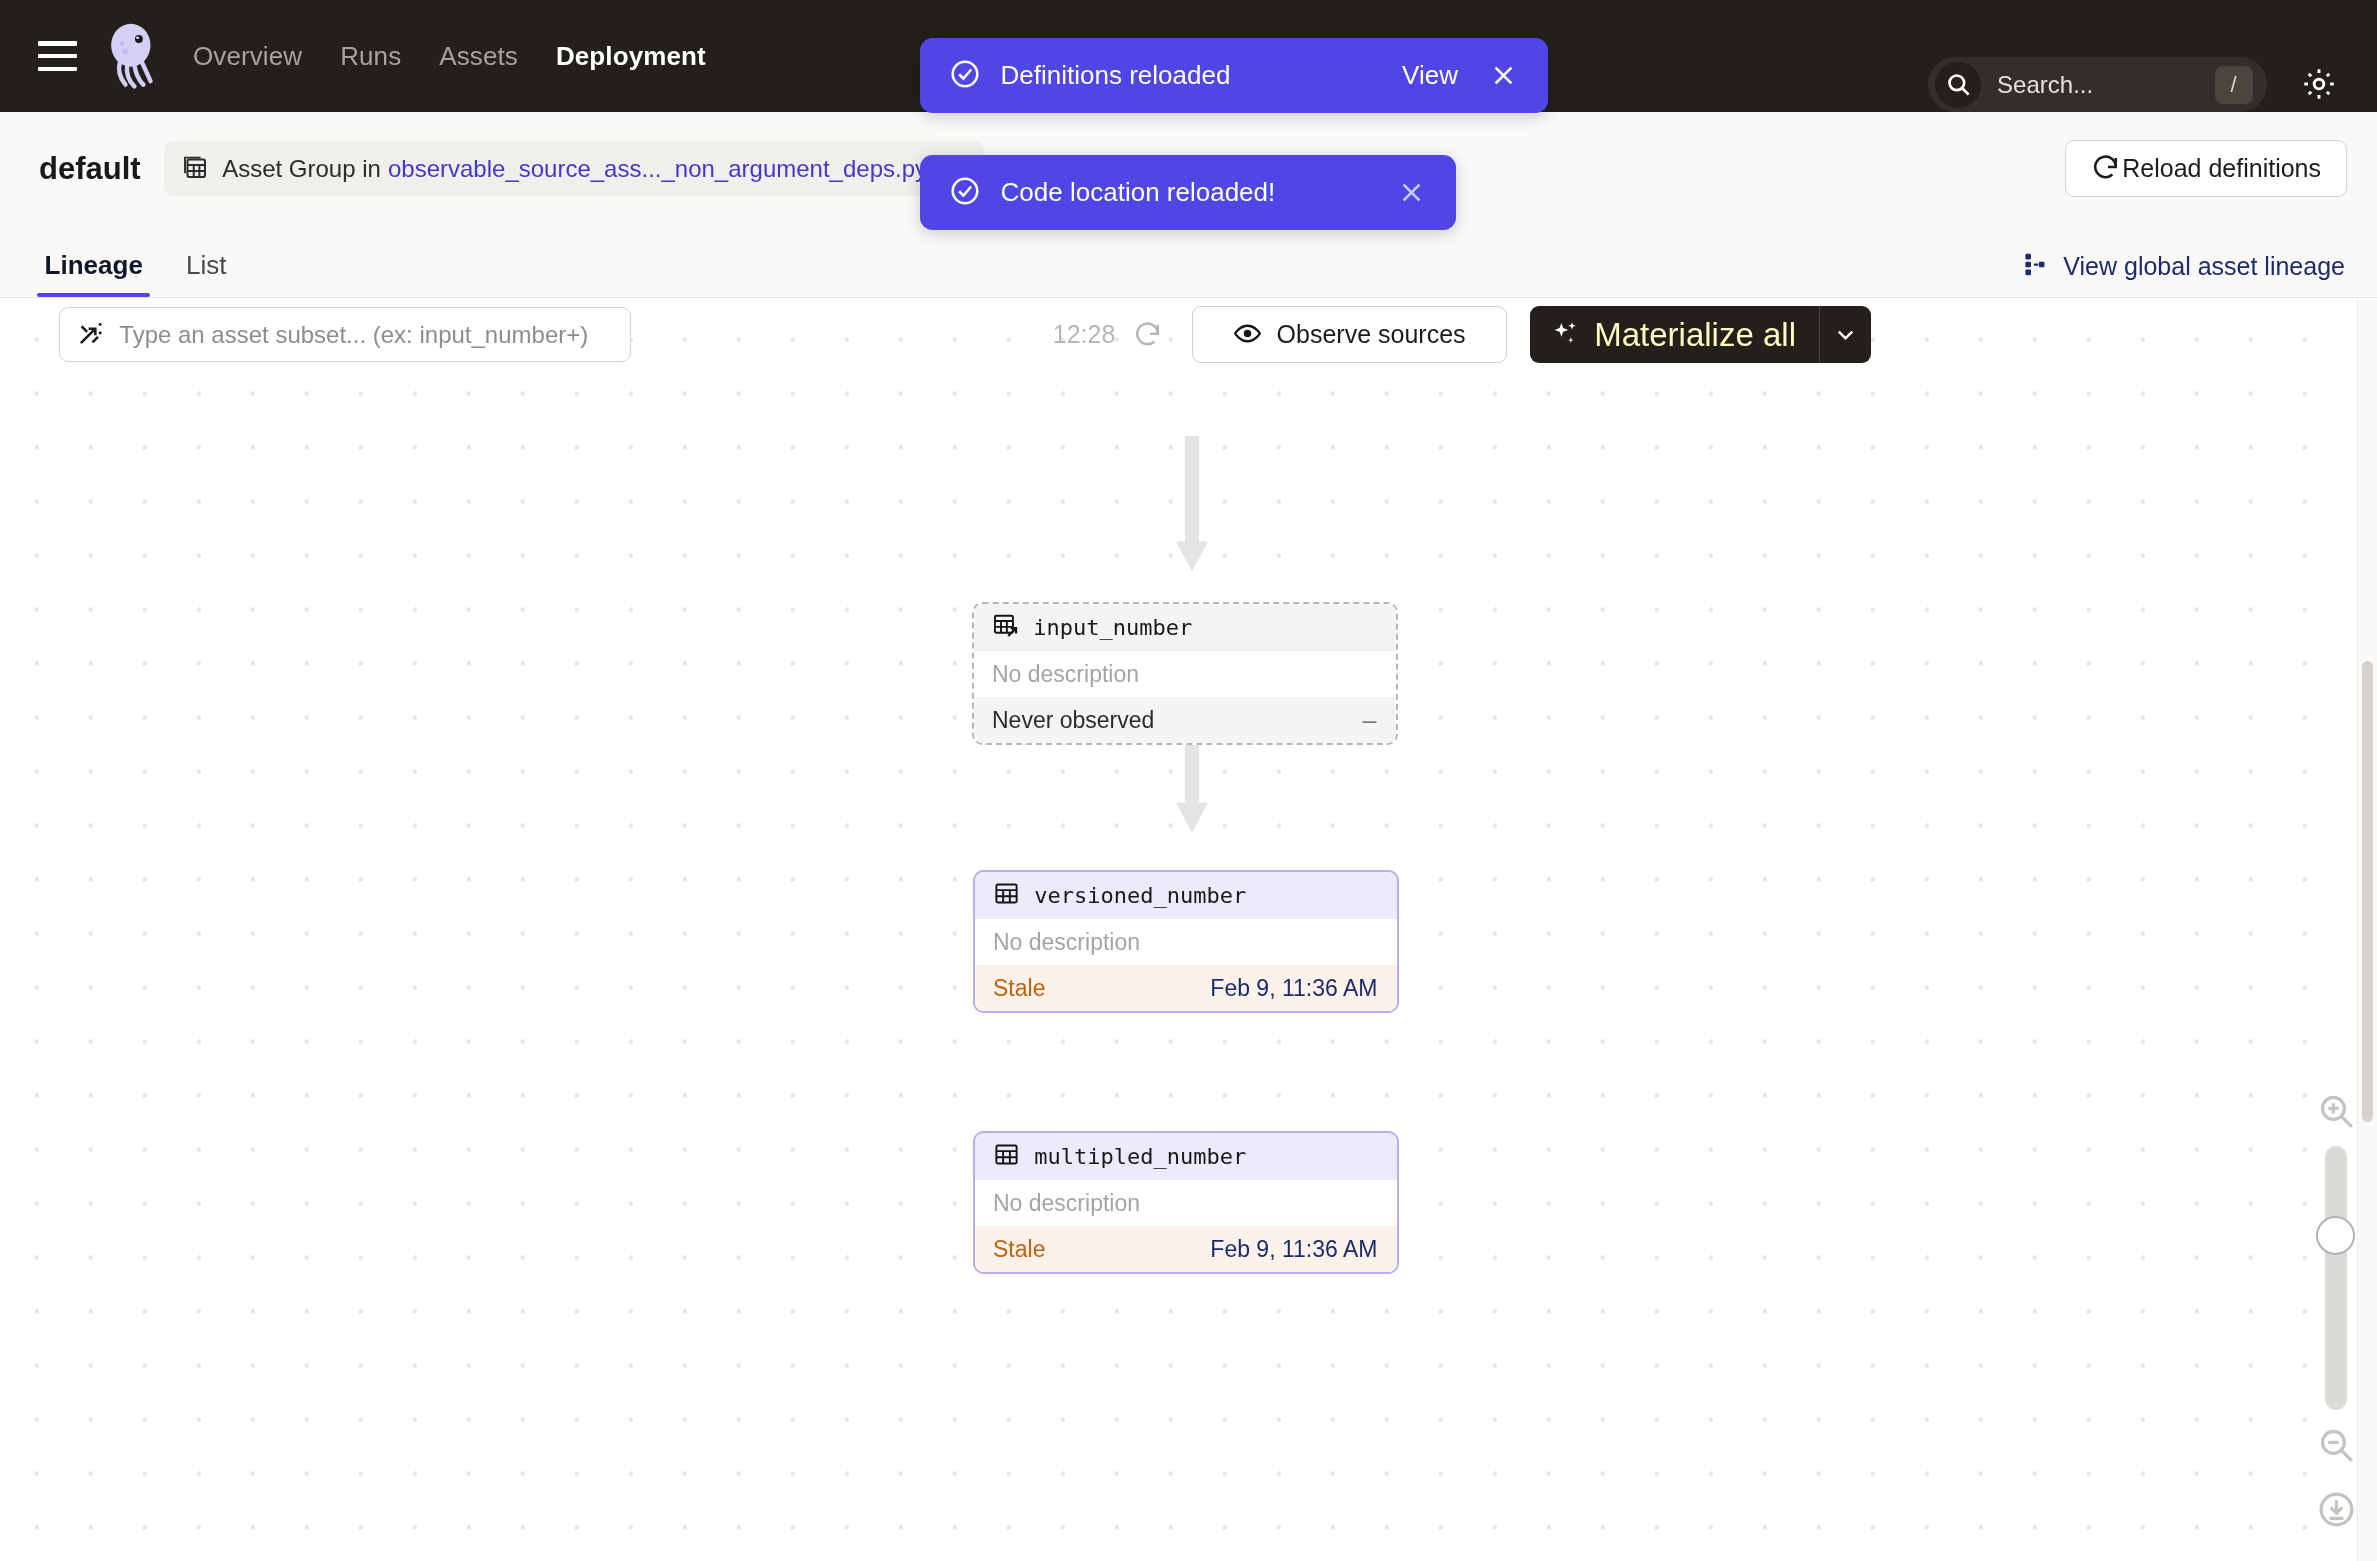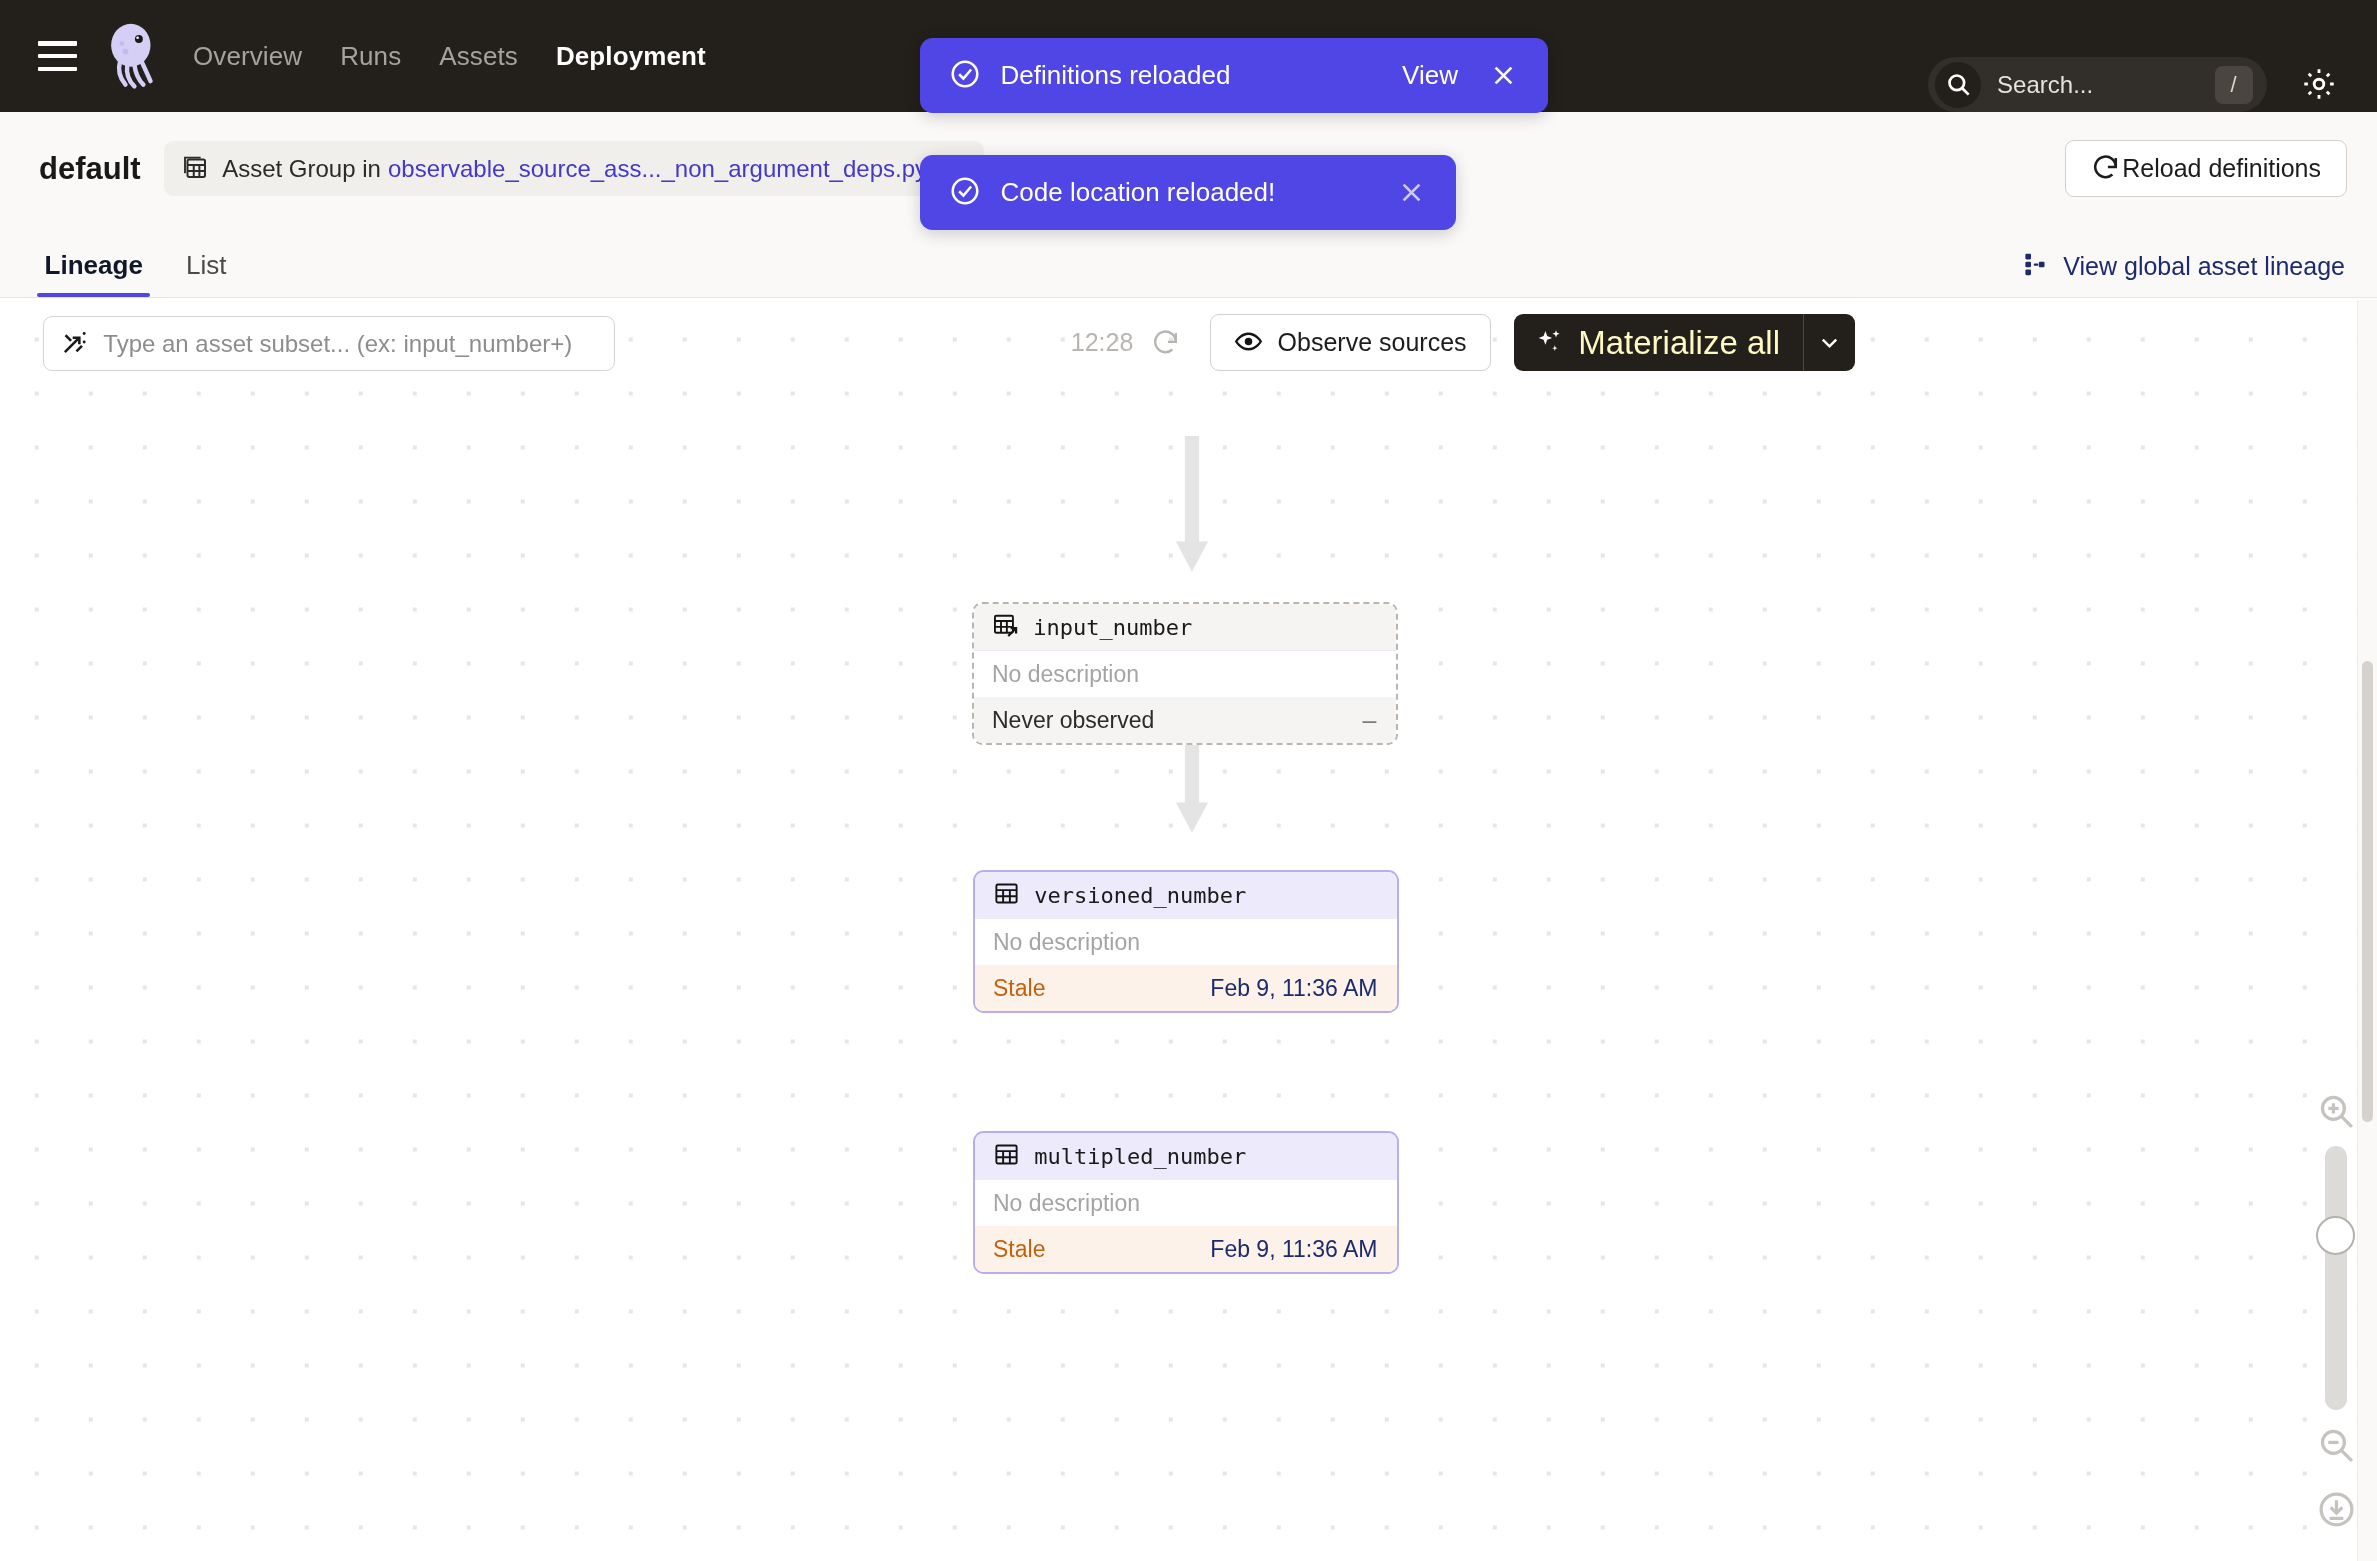--- a/index.html
+++ b/index.html
@@ -89,42 +89,42 @@
     height: 4.5px; background: #4f46e5; border-radius: 2.7px;
   }
   .global-lineage {
     position: absolute; right: 32px; bottom: 16px; display: flex; align-items: center;
     gap: 14.3px; cursor: pointer;
   }
   .global-lineage .label { font-size: 25px; color: #1c2b6b; white-space: nowrap; }
 
   
   .toolbar {
-    position: absolute; left: 0; top: 298px; width: 1885px; height: 73px;
-    background: transparent; display: flex; align-items: flex-end;
+    position: absolute; left: 16px; top: 298px; width: 1885px; height: 73px;
+    background: transparent; display: flex; align-items: center;
     z-index: 5; pointer-events: none;
   }
   .toolbar > * { pointer-events: auto; }
   .subset-input {
     margin-left: 43px; width: 572px; height: 55px; border: 1.8px solid #d8d4cf;
     border-radius: 9px; background: #ffffff; display: flex; align-items: center;
     padding: 0 12.5px 0 16px; overflow: hidden; cursor: text;
   }
   .subset-ph {
     font-size: 24px; color: #8d8d8d; margin-left: 14.3px; white-space: nowrap;
     overflow: hidden;
   }
   .toolbar-right {
     position: absolute; right: 30px; display: flex; align-items: center; gap: 0;
   }
   .timer { font-size: 25px; color: #b9b6b2; margin-right: 18px; }
   .timer-refresh { margin-right: 30px; cursor: pointer; display: flex; align-items: center; }
   .observe-btn {
     height: 57px; border: 1.8px solid #d4d0cb; border-radius: 9px; background: #ffffff;
-    display: flex; align-items: center; gap: 14.3px; padding: 0 23px; cursor: pointer;
+    display: flex; align-items: center; gap: 14.3px; padding: 0 40px; cursor: pointer;
     margin-right: 23px;
   }
   .observe-btn .label { font-size: 25px; color: #1c1c1c; white-space: nowrap; }
   .materialize-group {
     height: 57px; border-radius: 9px; background: #231f1b; display: flex;
     align-items: stretch; overflow: hidden; cursor: pointer;
   }
   .materialize-main {
     display: flex; align-items: center; gap: 14.3px; padding: 0 23px 0 21.4px;
   }

